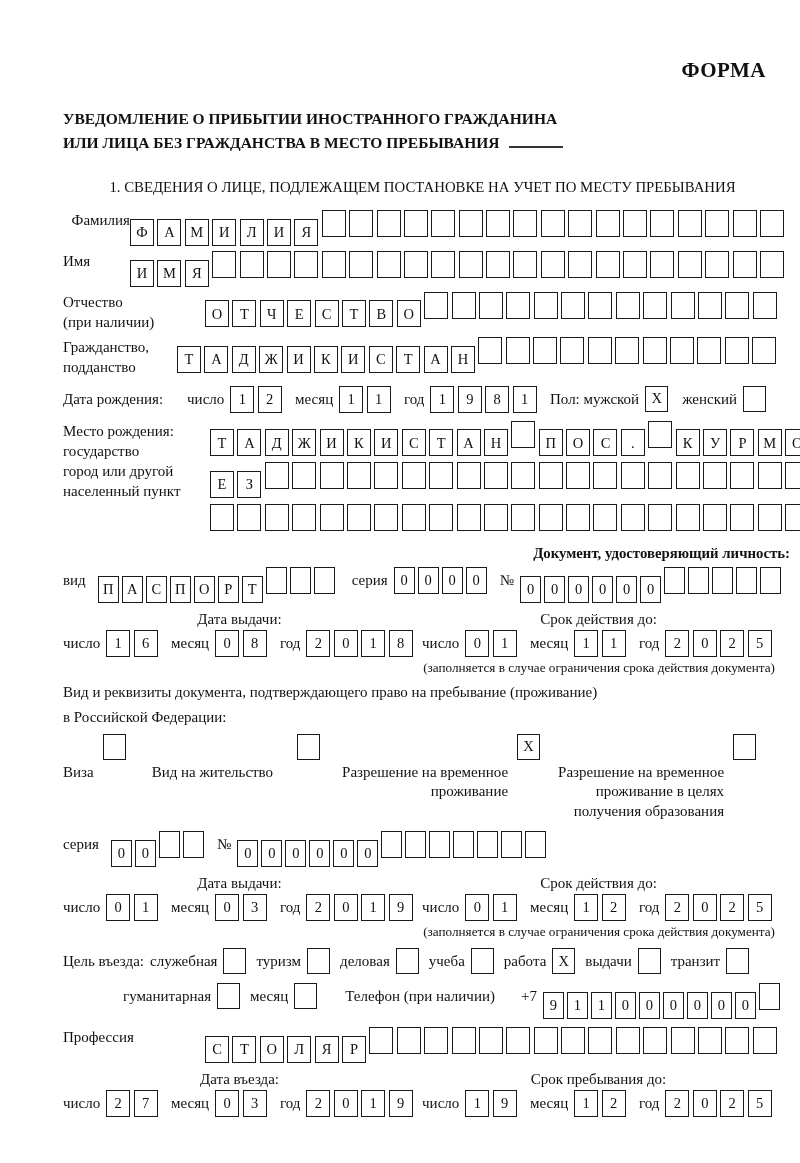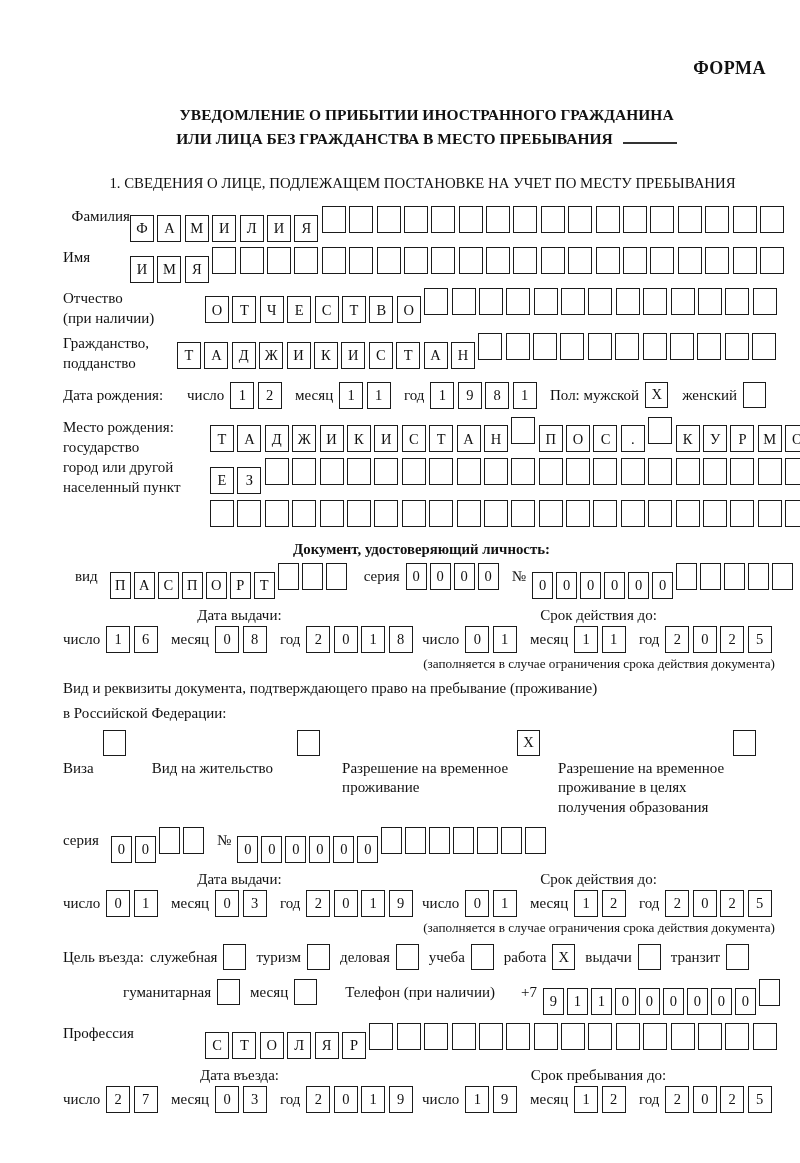--- a/index.html
+++ b/index.html
@@ -3,24 +3,24 @@
 <meta charset="utf-8">
 <style>
   html,body{margin:0;padding:0;background:#ffffff;}
   body{width:800px;height:1163px;overflow:hidden;color:#111;
        font-family:"Liberation Serif","DejaVu Serif",serif;font-size:15px;}
   .page{padding:34px 10px 0 63px;position:relative;}
 
   
   .hdr{margin-left:550px;font-size:13.5px;line-height:1.38;}
   .hdr .sub{margin-top:7px;}
-  .forma{font-weight:bold;text-align:right;margin:24px 24px 0 0;font-size:18px;letter-spacing:.5px;}
+  .forma{font-weight:bold;text-align:right;margin:24px 24px 0 0;font-size:21px;letter-spacing:.5px;}
 
   
-  .title{text-align:center;font-weight:bold;font-size:15.5px;line-height:1.55;margin:24px 0 0 0;}
+  .title{font-weight:bold;font-size:15.5px;line-height:1.55;margin:24px 0 0 0;}
   .uline{display:inline-block;width:54px;border-bottom:2.2px solid #333;height:14px;margin-left:10px;}
   .sec{font-weight:normal;font-size:14.8px;text-align:center;margin:24px 0 0 -8px;}
 
   
   .row{display:flex;align-items:flex-start;margin-top:5px;}
   .lbl{line-height:1.35;}
   .cells{white-space:nowrap;line-height:0;}
   .cell{display:inline-flex;box-sizing:border-box;width:24px;height:27px;border:1.8px solid #1b1b1b;
         margin-right:3.4px;align-items:center;justify-content:center;font-size:14.5px;line-height:1;}
   .xs .cell{width:21px;margin-right:3px;}
@@ -32,25 +32,25 @@
   .w114{width:114px;flex:0 0 114px;}
   .w142{width:142px;flex:0 0 142px;}
   .w147{width:147px;flex:0 0 147px;}
 
   .dlabel{margin:0 6px 0 10px;display:inline-block;vertical-align:top;line-height:27px;text-align:center;}
   .dlabel.first{margin-left:0;}
   .dual{display:flex;justify-content:space-between;width:712px;margin-top:8px;}
   .dcol{text-align:center;}
   .date-line{display:flex;align-items:flex-start;margin-top:2px;}
   .note-r{font-size:13.2px;text-align:right;width:712px;margin-top:3px;}
-  .heading-c{font-weight:bold;text-align:center;margin:8px 0 4px -10px;font-size:14.8px;}
+  .heading-c{font-weight:bold;text-align:right;margin:8px 0 4px -10px;font-size:14.8px;}
 
   .chk-item{display:flex;align-items:flex-start;}
   .chk-item .t{margin-right:9px;line-height:1.3;margin-top:29px;}
-  .chk-item .tc{text-align:left;}
+  .chk-item .tc{text-align:right;}
   .mt10{margin-top:10px;} .mt8{margin-top:8px;} .mt14{margin-top:14px;text-align:right;}
 </style>
 </head>
 <body>
 
 <div class="page">
 
   <div class="forma">ФОРМА</div>
 
   <div class="title">
@@ -109,21 +109,21 @@
     </div>
     <div class="stack">
       <div class="cells"><span class="cell">Т</span><span class="cell">А</span><span class="cell">Д</span><span class="cell">Ж</span><span class="cell">И</span><span class="cell">К</span><span class="cell">И</span><span class="cell">С</span><span class="cell">Т</span><span class="cell">А</span><span class="cell">Н</span><span class="cell"></span><span class="cell">П</span><span class="cell">О</span><span class="cell">С</span><span class="cell">.</span><span class="cell"></span><span class="cell">К</span><span class="cell">У</span><span class="cell">Р</span><span class="cell">М</span><span class="cell">О</span></div>
       <div class="cells"><span class="cell">Е</span><span class="cell">З</span><span class="cell"></span><span class="cell"></span><span class="cell"></span><span class="cell"></span><span class="cell"></span><span class="cell"></span><span class="cell"></span><span class="cell"></span><span class="cell"></span><span class="cell"></span><span class="cell"></span><span class="cell"></span><span class="cell"></span><span class="cell"></span><span class="cell"></span><span class="cell"></span><span class="cell"></span><span class="cell"></span><span class="cell"></span><span class="cell"></span></div>
       <div class="cells"><span class="cell"></span><span class="cell"></span><span class="cell"></span><span class="cell"></span><span class="cell"></span><span class="cell"></span><span class="cell"></span><span class="cell"></span><span class="cell"></span><span class="cell"></span><span class="cell"></span><span class="cell"></span><span class="cell"></span><span class="cell"></span><span class="cell"></span><span class="cell"></span><span class="cell"></span><span class="cell"></span><span class="cell"></span><span class="cell"></span><span class="cell"></span><span class="cell"></span></div>
     </div>
   </div>
 
   <div class="heading-c">Документ, удостоверяющий личность:</div>
   <div class="row xs">
-    <span class="dlabel first" style="margin-right:12px;margin-left:12px">вид</span>
+    <span class="dlabel first" style="margin-right:12px;margin-left:0">вид</span>
     <span class="cells"><span class="cell">П</span><span class="cell">А</span><span class="cell">С</span><span class="cell">П</span><span class="cell">О</span><span class="cell">Р</span><span class="cell">Т</span><span class="cell"></span><span class="cell"></span><span class="cell"></span></span>
     <span class="dlabel" style="margin-left:14px">серия</span>
     <span class="cells"><span class="cell">0</span><span class="cell">0</span><span class="cell">0</span><span class="cell">0</span></span>
     <span class="dlabel" style="margin-left:10px">№</span>
     <span class="cells"><span class="cell">0</span><span class="cell">0</span><span class="cell">0</span><span class="cell">0</span><span class="cell">0</span><span class="cell">0</span><span class="cell"></span><span class="cell"></span><span class="cell"></span><span class="cell"></span><span class="cell"></span></span>
   </div>
 
   <div class="dual">
     <div class="dcol">
       <div>Дата выдачи:</div>

